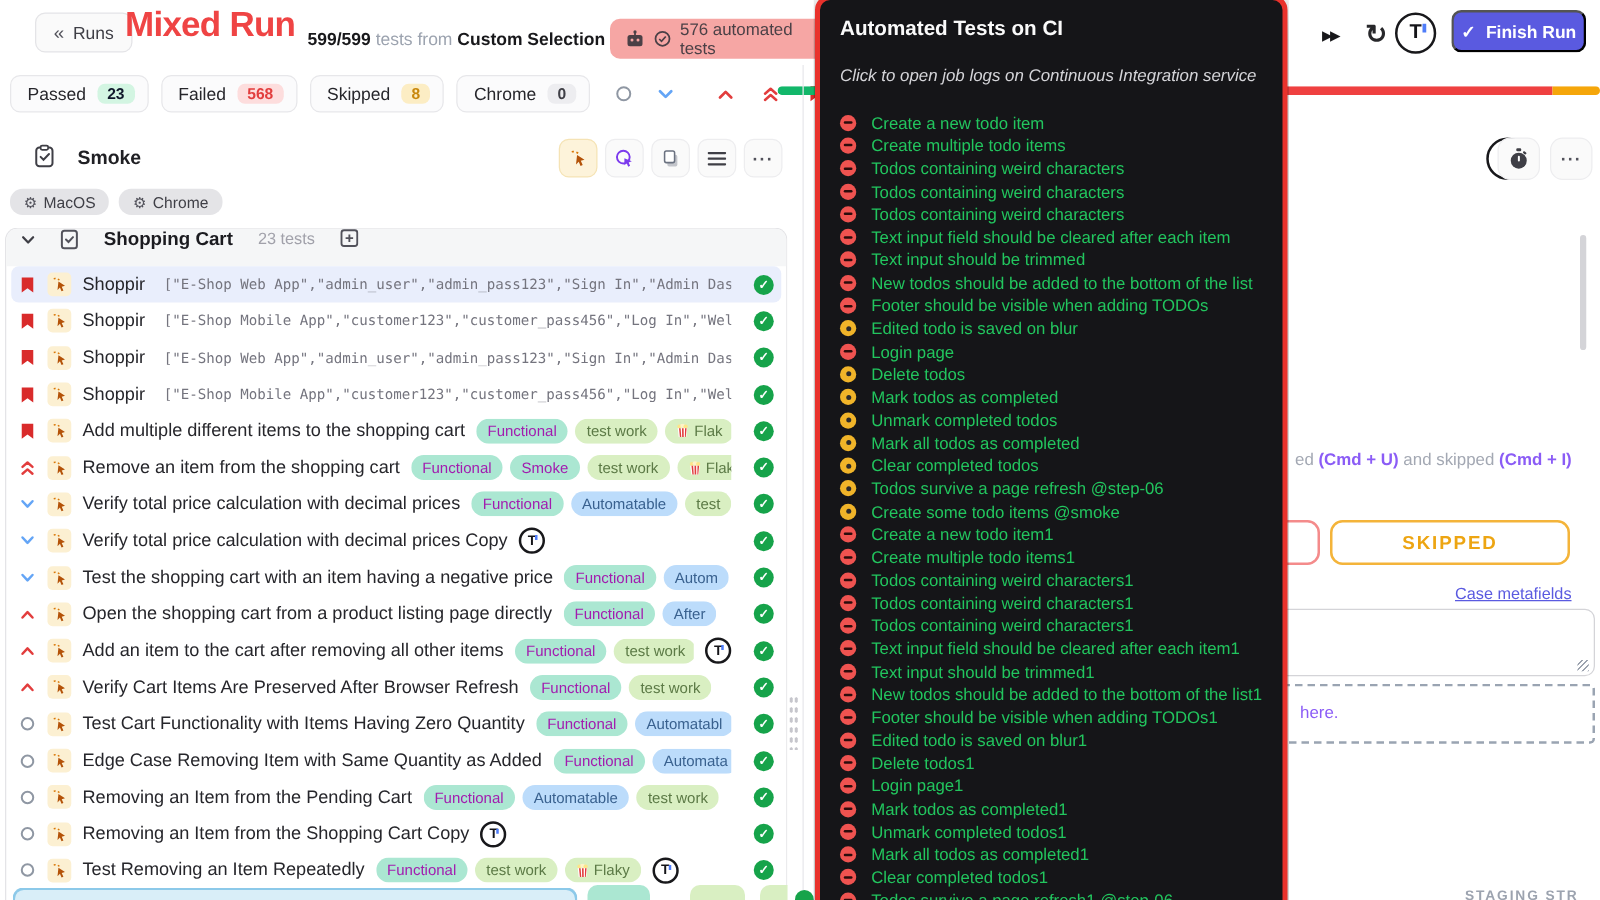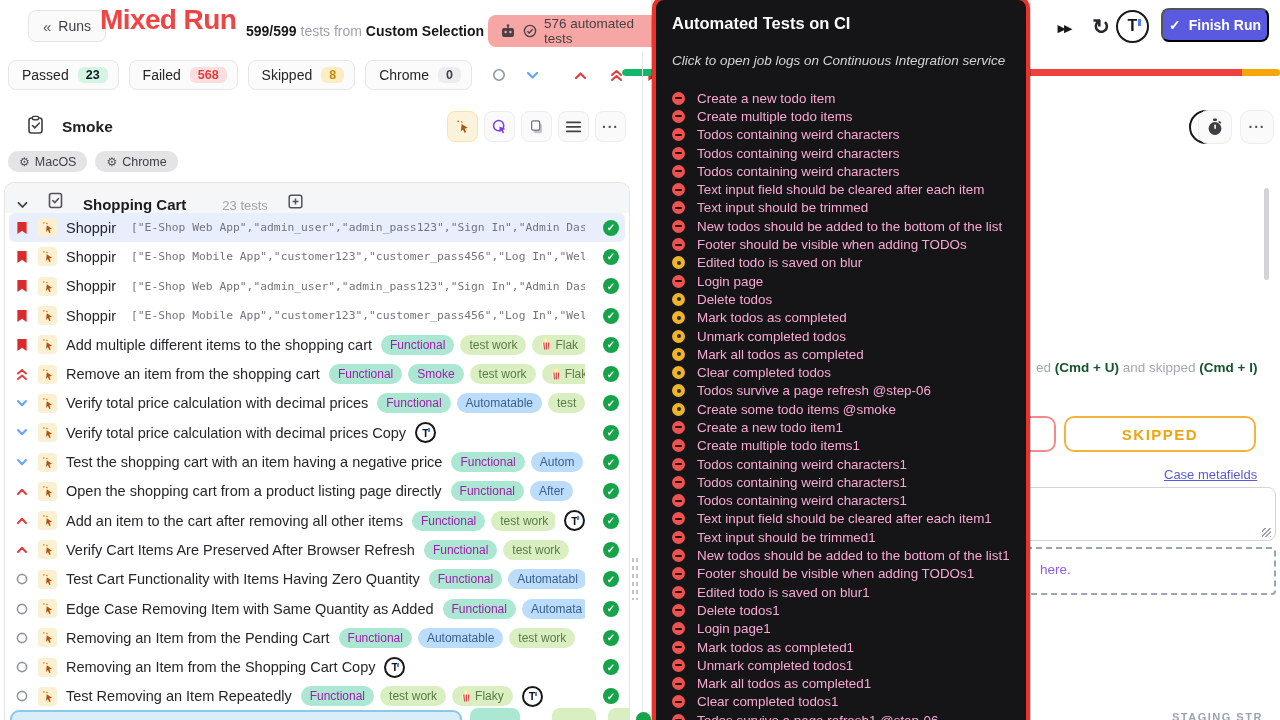--- a/index.html
+++ b/index.html
@@ -54,23 +54,23 @@
     display:flex; align-items:center; justify-content:center; }
   .sq-btn.warm { background:#fdf3da; border-color:#f5e3b5; }
   .dots-glyph { font-size:14px; font-weight:700; color:#52525b; letter-spacing:1px; }
   .env-row { left:8px; top:151px; display:flex; gap:8px; }
   .env-pill { height:21px; display:flex; align-items:center; gap:5px; padding:0 11px; background:#e4e4e7;
     border-radius:10px; font-size:12.5px; color:#3f3f46; }
   .gear { font-size:12px; color:#52525b; }
 
   .group-box { left:4px; top:182px; width:626px; height:538px; border:1px solid #e4e4e7; border-bottom:none;
     border-radius:10px 10px 0 0; background:#fff; overflow:hidden; }
-  .group-hd { height:30px; background:#f5f6f7; display:flex; align-items:flex-end; gap:20px; padding:0 12px; }
+  .group-hd { height:30px; background:#f5f6f7; display:flex; align-items:flex-start; gap:20px; padding:0 12px; }
   .group-name { font-size:15px; font-weight:700; color:#1b1b20; }
-  .group-count { font-size:13px; color:#a1a1aa;margin-left:16px; }
+  .group-count { font-size:13px; color:#a1a1aa; }
   .rows {}
   .test-row { height:29.3px; display:flex; align-items:center; gap:9px; padding:0 10px; }
   .test-row.sel { background:#e9eefc; border-radius:6px; margin:0 4px; padding:0 6px; }
   .prio { width:14px; display:flex; justify-content:center; flex:0 0 auto; }
   .auto-ic { width:19px; height:19px; border-radius:4px; background:#fcf0d2; display:flex; align-items:center;
     justify-content:center; flex:0 0 auto; }
   .t-title { font-size:14.5px; color:#26262b; white-space:nowrap; flex:0 0 auto; }
   .t-title.clip { width:56px; overflow:hidden; }
   .t-code { font-family:"DejaVu Sans Mono", monospace; font-size:11.3px; color:#74747e; white-space:nowrap;
     overflow:hidden; flex:0 1 auto; min-width:0; }
@@ -99,21 +99,21 @@
   .part-chk { left:636px; top:712px; width:15px; height:8px; background:#16a34a; border-radius:8px 8px 0 0; }
 
   
   .logo-detail { left:1152px; top:110px; width:34px; height:34px; }
   .logo-detail .tchar { font-size:16px; }
   .logo-detail .tick { width:3px; height:7px; right:6px; top:8px; }
   .rt-btn { width:34px; height:34px; border-radius:10px; background:#fafafa; border:1px solid #ededef;
     display:flex; align-items:center; justify-content:center; }
   .rt-scroll { left:1264px; top:188px; width:5px; height:92px; background:#d4d4d8; border-radius:3px; }
   .hint { left:1036px; top:360px; font-size:13.5px; color:#a3a8b3; white-space:nowrap; }
-  .hint b { color:#14532d; }
+  .hint b { color:#8b5cf6; }
   .btn-failed-cut { left:984px; top:416px; width:72px; height:36px; border:2px solid #f48b8b; border-radius:10px;
     background:#fff; z-index:5; }
   .btn-skipped { left:1064px; top:416px; width:192px; height:36px; border:2px solid #f4b43a; border-radius:10px;
     background:#fff; color:#eda512; font-size:15px; font-weight:700; letter-spacing:1.5px;
     display:flex; align-items:center; justify-content:center; }
   .edit-link { left:1164px; top:467px; font-size:13px; color:#5a5ae0; text-decoration:underline; }
   .note-box { left:1022px; top:487px; width:254px; height:54px; border:1px solid #d4d4d8; border-radius:8px; background:#fff; }
   .resize-h { position:absolute; right:4px; bottom:3px; width:9px; height:9px;
     background:repeating-linear-gradient(135deg, transparent 0 2px, #9ca3af 2px 3.2px); }
   .drop-box { left:1022px; top:547px; width:254px; height:48px; border:2px dashed #9aa4b2; border-radius:4px; background:#fff; }
@@ -129,21 +129,21 @@
   .tt-sub { margin-top:20px; font-size:13.5px; font-style:italic; color:#d4d4d8; }
   .tt-list { margin-top:21px; list-style:none; }
   .tt-item { display:flex; align-items:center; gap:12px; height:18.3px; }
   .mini { width:13px; height:13px; border-radius:50%; flex:0 0 auto; position:relative; }
   .mini.failed { background:#ef5350; }
   .mini.failed::after { content:""; position:absolute; left:3px; top:5.5px; width:7px; height:2px;
     background:#2a0c0c; border-radius:1px; }
   .mini.auto { background:#f0b429; }
   .mini.auto::after { content:""; position:absolute; left:4.5px; top:4.5px; width:4px; height:4px;
     background:#2b2b2e; border-radius:50%; }
-  .tt-label { font-size:13.4px; color:#f9a8d4; white-space:nowrap; }
+  .tt-label { font-size:13.4px; color:#22c55e; white-space:nowrap; }
 </style>
 </head>
 <body>
 
 <div id="stage">
 
   
   <button class="abs runs-btn">
     <span class="laquo">«</span>
     <span>Runs</span>

